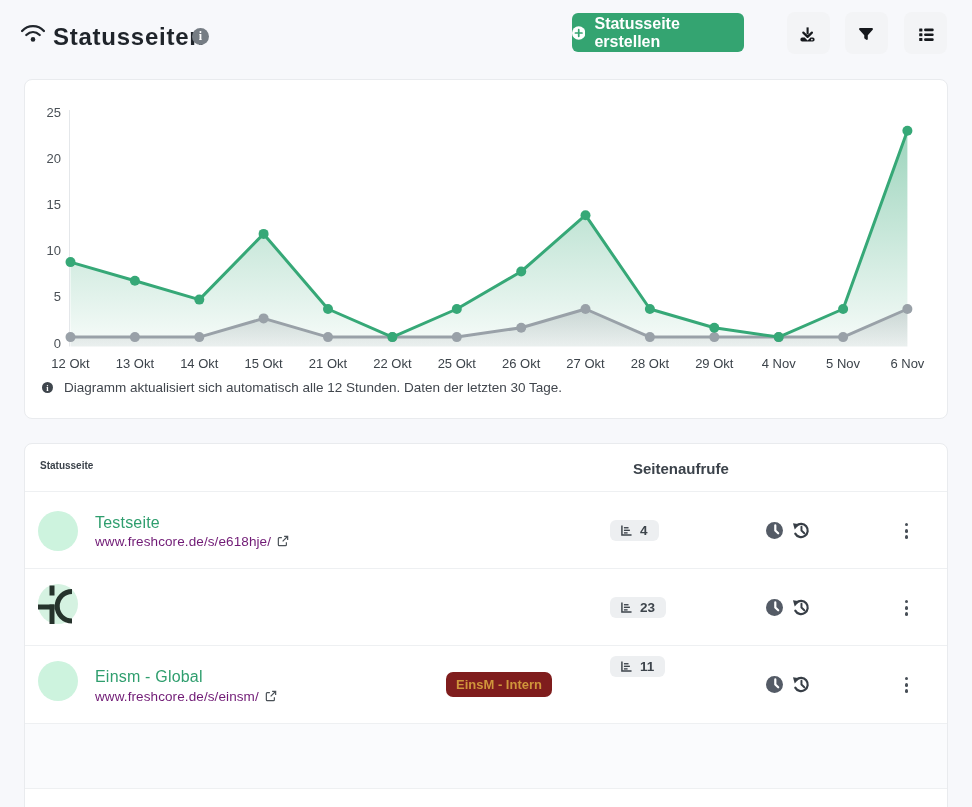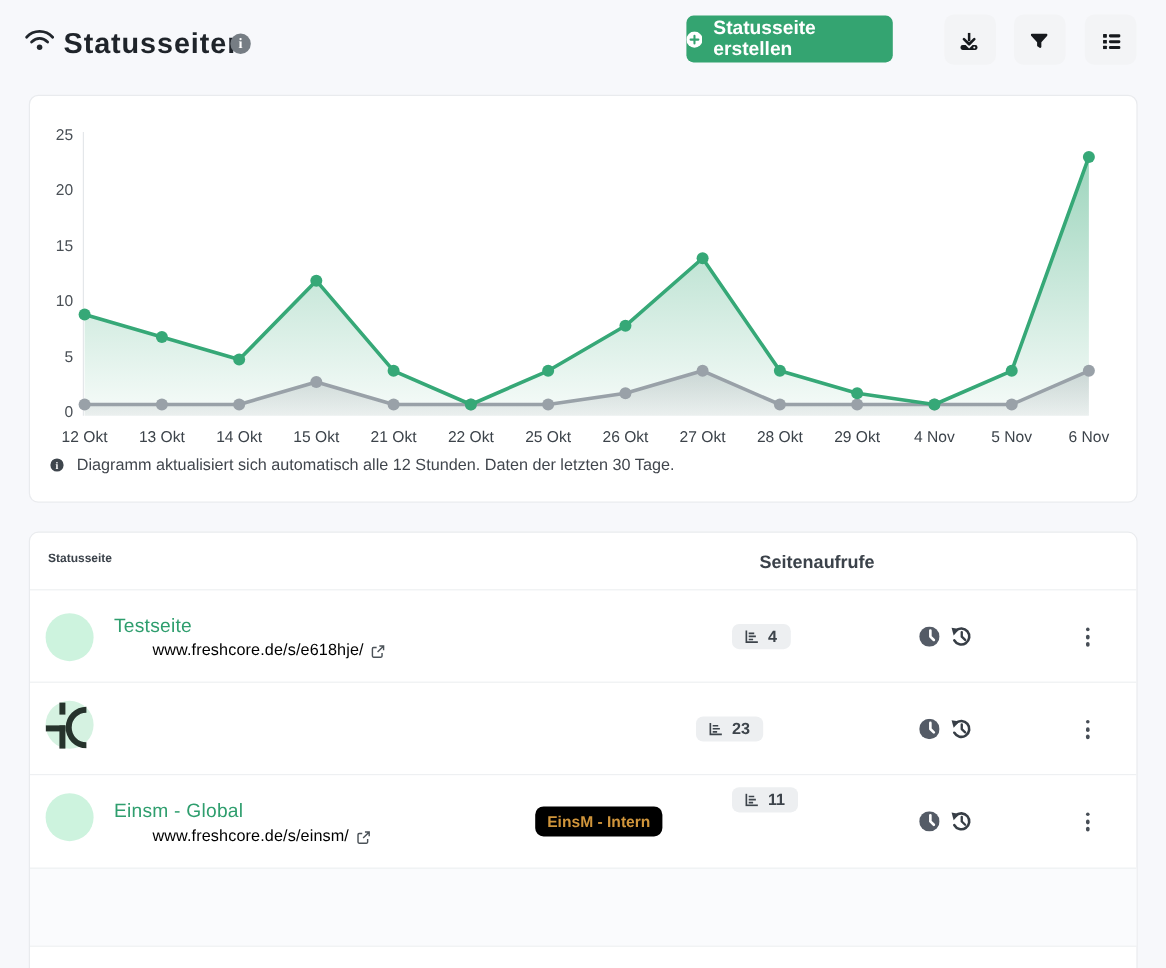--- a/index.html
+++ b/index.html
@@ -2,21 +2,21 @@
 <html><head>
 <meta charset="utf-8">
 <style>
   html,body{margin:0;padding:0;}
   body{width:972px;height:807px;background:#f7f8fb;font-family:"Liberation Sans",sans-serif;overflow:hidden;}
   .abs{position:absolute;}
   #page{position:relative;width:972px;height:807px;}
   .card{position:absolute;background:#fff;border:1px solid #e9ebee;border-radius:8px;box-sizing:border-box;}
   .rowline{position:absolute;left:25px;right:25px;height:1px;background:#eef0f2;}
   .title-link{position:absolute;font-size:16px;color:#2f9e6e;line-height:16px;letter-spacing:0.2px;}
-  .url{position:absolute;font-size:13.5px;color:#000000;line-height:14px;display:flex;align-items:flex-end;gap:6px;letter-spacing:0.1px;margin-left:32px;}
+  .url{position:absolute;font-size:13.5px;color:#701a75;line-height:14px;display:flex;align-items:flex-start;gap:6px;letter-spacing:0.1px;}
   .avatar{position:absolute;width:40px;height:40px;border-radius:50%;background:#cdf3de;}
   .badge{position:absolute;height:21px;background:#edeff1;border-radius:6px;display:flex;align-items:center;padding:0 11px;gap:8px;}
   .badge b{font-size:13.5px;color:#3d444b;font-weight:700;}
   .kebab{position:absolute;width:4px;}
   .kebab span{display:block;width:3.9px;height:3.9px;border-radius:50%;background:#474e56;margin:0 auto 2.4px;}
 </style>
 </head>
 <body>
 <div id="page">
 
@@ -173,21 +173,21 @@
   </svg>
 
   <div class="avatar" style="left:38px;top:661px;"></div>
   <div class="title-link" style="left:95px;top:669px;text-align:right;">Einsm - Global</div>
   <div class="url" style="left:95px;top:689.5px;">www.freshcore.de/s/einsm/
     <svg width="12" height="12" viewBox="0 0 16 16" fill="none" stroke="#4b5258" stroke-width="1.6">
         <path d="M6.5 3.5 H3 a1.2 1.2 0 0 0 -1.2 1.2 V13 A1.2 1.2 0 0 0 3 14.2 h8.3 a1.2 1.2 0 0 0 1.2-1.2 V9.5"></path>
         <path d="M9.5 1.8 h4.7 v4.7 M14 2 L7.5 8.5"></path>
       </svg>
   </div>
-  <div class="abs" style="left:446px;top:672px;width:106px;height:25px;background:#000000;border-radius:7px;display:flex;align-items:center;justify-content:center;font-size:13px;font-weight:700;color:#d0953b;">EinsM - Intern</div>
+  <div class="abs" style="left:446px;top:672px;width:106px;height:25px;background:#7f1d1d;border-radius:7px;display:flex;align-items:center;justify-content:center;font-size:13px;font-weight:700;color:#d0953b;">EinsM - Intern</div>
 
   <div class="badge" style="left:610px;top:520px;">
     <svg width="11" height="11" viewBox="0 0 12 12">
         <g stroke="#3d444b" stroke-width="1.5" fill="none">
           <path d="M1 0.5 V11 H11.5" stroke-width="1.6"></path>
           <path d="M3.2 3 h5"></path>
           <path d="M3.2 5.8 h6.5"></path>
           <path d="M3.2 8.6 h4"></path>
         </g>
       </svg>
@@ -201,21 +201,21 @@
     <path d="M4.0 4.4 A 6.1 6.1 0 1 1 3.0 11.6" fill="none" stroke="#373e46" stroke-width="2" stroke-linecap="round"></path>
     <path d="M0.9 2.0 L6.9 3.0 L2.5 7.8 z" fill="#373e46"></path>
     <path d="M8.7 5.3 V8.8 L11.3 11.3" fill="none" stroke="#373e46" stroke-width="1.8" stroke-linecap="round" stroke-linejoin="round"></path>
   </svg>
   <div class="kebab" style="left:904.5px;top:522.5px;">
       <span></span>
       <span></span>
       <span></span>
     </div>
 
-  <div class="badge" style="left:580px;top:597px;">
+  <div class="badge" style="left:610px;top:597px;">
     <svg width="11" height="11" viewBox="0 0 12 12">
         <g stroke="#3d444b" stroke-width="1.5" fill="none">
           <path d="M1 0.5 V11 H11.5" stroke-width="1.6"></path>
           <path d="M3.2 3 h5"></path>
           <path d="M3.2 5.8 h6.5"></path>
           <path d="M3.2 8.6 h4"></path>
         </g>
       </svg>
     <b>23</b>
   </div>

